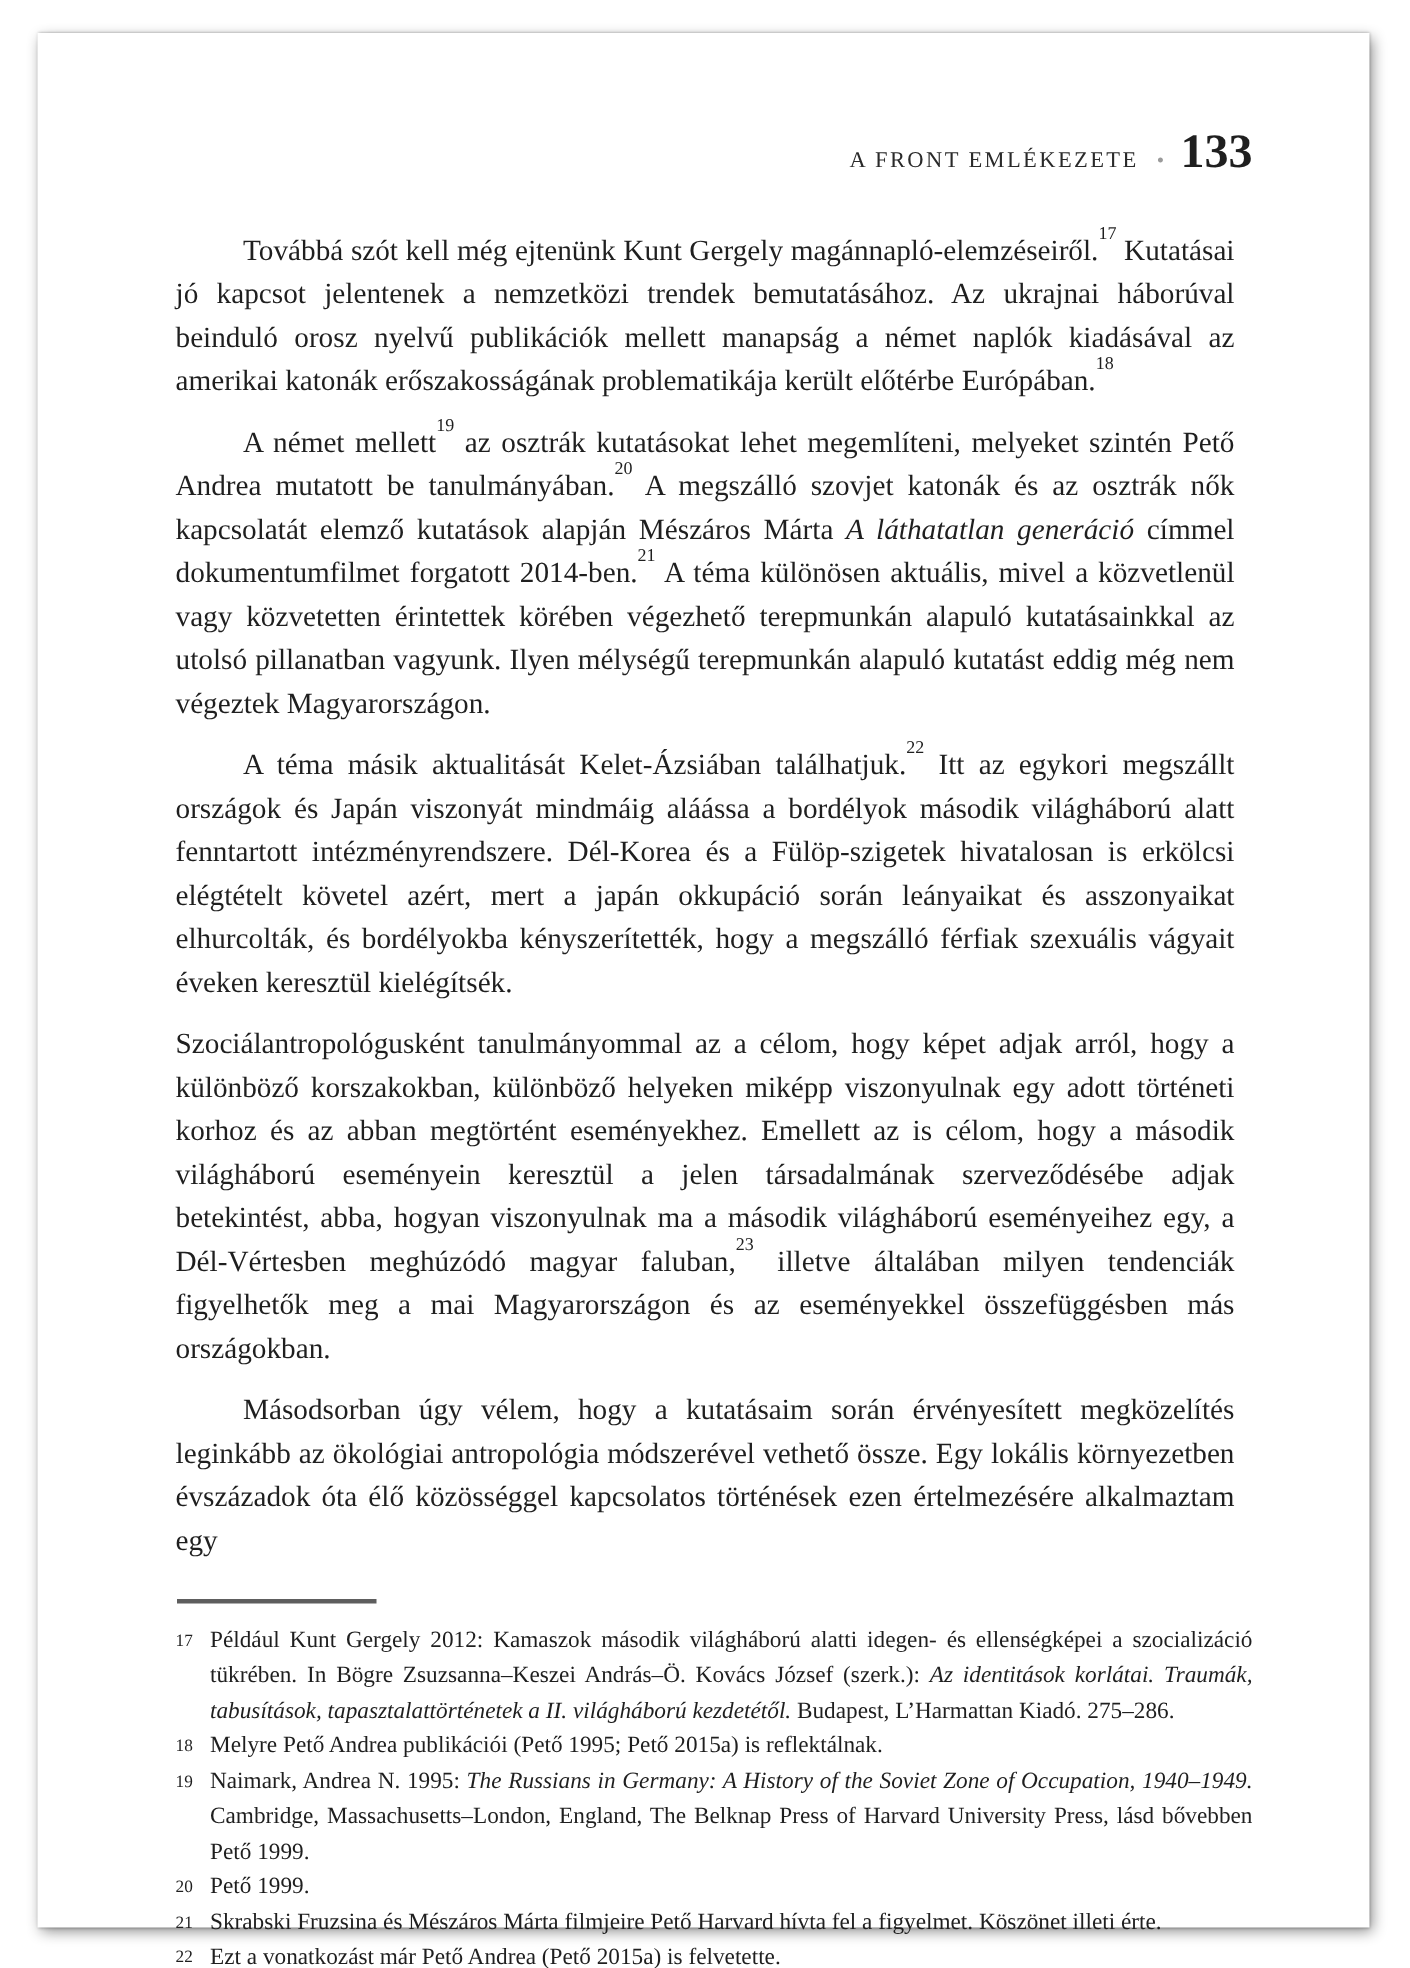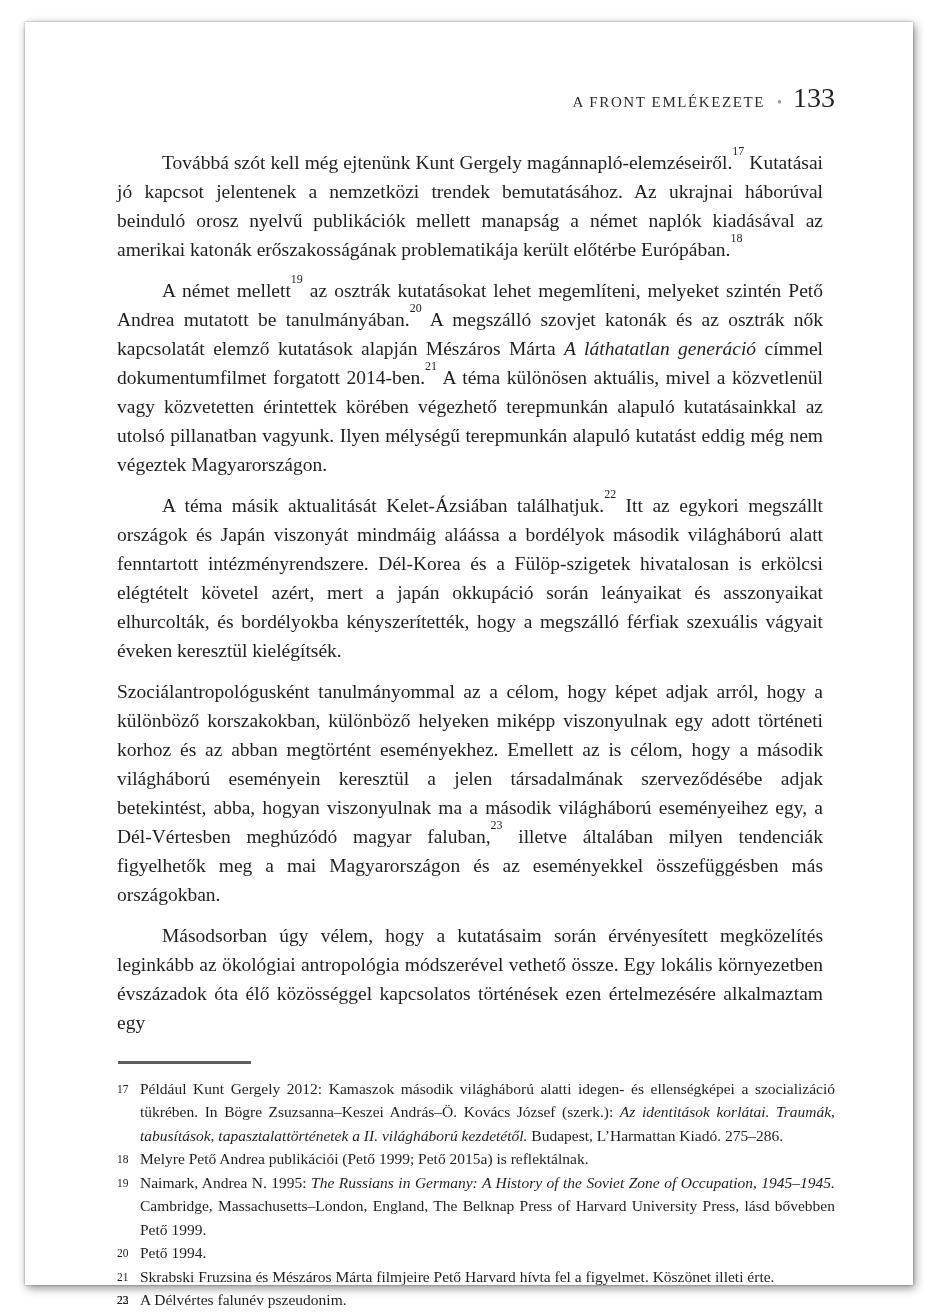--- a/index.html
+++ b/index.html
@@ -40,22 +40,23 @@
     font-size: 15px;
     letter-spacing: 1.6px;
     color: #2a2a2a;
   }
   .rh-bullet {
     font-size: 14px;
     margin: 0 11px 0 12px;
     color: #9b9b9b;
   }
   .rh-page {
-    font-size: 28px;
+    font-size: 32px;
     color: #1f1f1f;
+    font-weight: bold;
   }
   
   .body-text {
     margin-top: 34px;
     font-size: 19.5px;
     line-height: 29px;
     text-align: justify;
   }
   .body-text p {
     margin: 12px;
@@ -119,23 +120,23 @@
         <p class="indent"><span>A német mellett</span><sup class="ref">19</sup><span> az osztrák kutatásokat lehet megemlíteni, melyeket szintén Pető Andrea mutatott be tanulmányában.</span><sup class="ref">20</sup><span> A megszálló szovjet katonák és az osztrák nők kapcsolatát elemző kutatások alapján Mészáros Márta </span><i>A láthatatlan generáció</i><span> címmel dokumentumfilmet forgatott 2014-ben.</span><sup class="ref">21</sup><span> A téma különösen aktuális, mivel a közvetlenül vagy közvetetten érintettek körében végezhető terepmunkán alapuló kutatásainkkal az utolsó pillanatban vagyunk. Ilyen mélységű terepmunkán alapuló kutatást eddig még nem végeztek Magyarországon.</span></p>
         <p class="indent"><span>A téma másik aktualitását Kelet-Ázsiában találhatjuk.</span><sup class="ref">22</sup><span> Itt az egykori megszállt országok és Japán viszonyát mindmáig aláássa a bordélyok második világháború alatt fenntartott intézményrendszere. Dél-Korea és a Fülöp-szigetek hivatalosan is erkölcsi elégtételt követel azért, mert a japán okkupáció során leányaikat és asszonyaikat elhurcolták, és bordélyokba kényszerítették, hogy a megszálló férfiak szexuális vágyait éveken keresztül kielégítsék.</span></p>
         <p class=""><span>Szociálantropológusként tanulmányommal az a célom, hogy képet adjak arról, hogy a különböző korszakokban, különböző helyeken miképp viszonyulnak egy adott történeti korhoz és az abban megtörtént eseményekhez. Emellett az is célom, hogy a második világháború eseményein keresztül a jelen társadalmának szerveződésébe adjak betekintést, abba, hogyan viszonyulnak ma a második világháború eseményeihez egy, a Dél-Vértesben meghúzódó magyar faluban,</span><sup class="ref">23</sup><span> illetve általában milyen tendenciák figyelhetők meg a mai Magyarországon és az eseményekkel összefüggésben más országokban.</span></p>
         <p class="indent"><span>Másodsorban úgy vélem, hogy a kutatásaim során érvényesített megközelítés leginkább az ökológiai antropológia módszerével vethető össze. Egy lokális környezetben évszázadok óta élő közösséggel kapcsolatos történések ezen értelmezésére alkalmaztam egy</span></p>
       </main>
 
     <footer class="footnotes">
       <div class="fn-rule"></div>
       <div id="fn-list">
           <p class="fn-item"><sup class="fn-num">17</sup><span>Például Kunt Gergely 2012: Kamaszok második világháború alatti idegen- és ellenségképei a szocializáció tükrében. In Bögre Zsuzsanna–Keszei András–Ö. Kovács József (szerk.): </span><i>Az identitások korlátai. Traumák, tabusítások, tapasztalattörténetek a II. világháború kezdetétől.</i><span> Budapest, L’Harmattan Kiadó. 275–286.</span></p>
-          <p class="fn-item"><sup class="fn-num">18</sup><span>Melyre Pető Andrea publikációi (Pető 1999; Pető 2015a) is reflektálnak.</span></p>
-          <p class="fn-item"><sup class="fn-num">19</sup><span>Naimark, Andrea N. 1995: </span><i>The Russians in Germany: A History of the Soviet Zone of Occupation, 1945–1945.</i><span> Cambridge, Massachusetts–London, England, The Belknap Press of Harvard University Press, lásd bővebben Pető 1999.</span></p>
-          <p class="fn-item"><sup class="fn-num">20</sup><span>Pető 1994.</span></p>
+          <p class="fn-item"><sup class="fn-num">18</sup><span>Melyre Pető Andrea publikációi (Pető 1995; Pető 2015a) is reflektálnak.</span></p>
+          <p class="fn-item"><sup class="fn-num">19</sup><span>Naimark, Andrea N. 1995: </span><i>The Russians in Germany: A History of the Soviet Zone of Occupation, 1940–1949.</i><span> Cambridge, Massachusetts–London, England, The Belknap Press of Harvard University Press, lásd bővebben Pető 1999.</span></p>
+          <p class="fn-item"><sup class="fn-num">20</sup><span>Pető 1999.</span></p>
           <p class="fn-item"><sup class="fn-num">21</sup><span>Skrabski Fruzsina és Mészáros Márta filmjeire Pető Harvard hívta fel a figyelmet. Köszönet illeti érte.</span></p>
-          <p class="fn-item"><sup class="fn-num">22</sup></p>
+          <p class="fn-item"><sup class="fn-num">22</sup><span>Ezt a vonatkozást már Pető Andrea (Pető 2015a) is felvetette.</span></p>
           <p class="fn-item"><sup class="fn-num">23</sup><span>A Délvértes falunév pszeudonim.</span></p>
         </div>
     </footer>
 
   </div>
 </div>
 
 </body></html>

